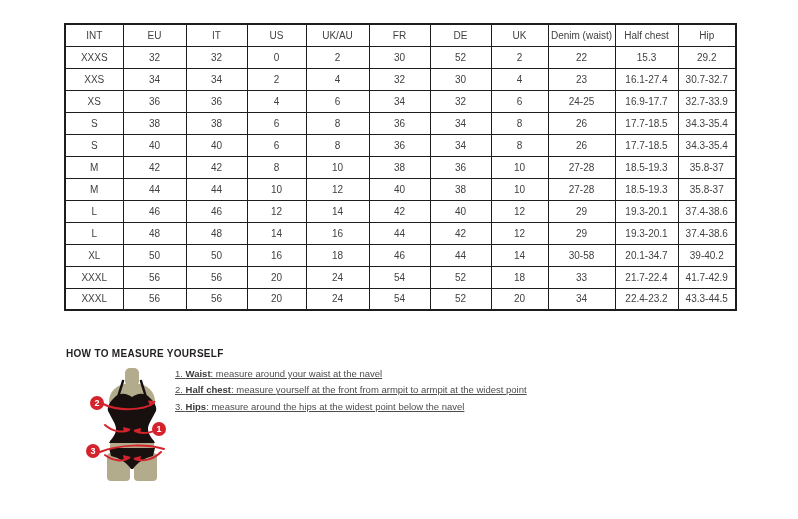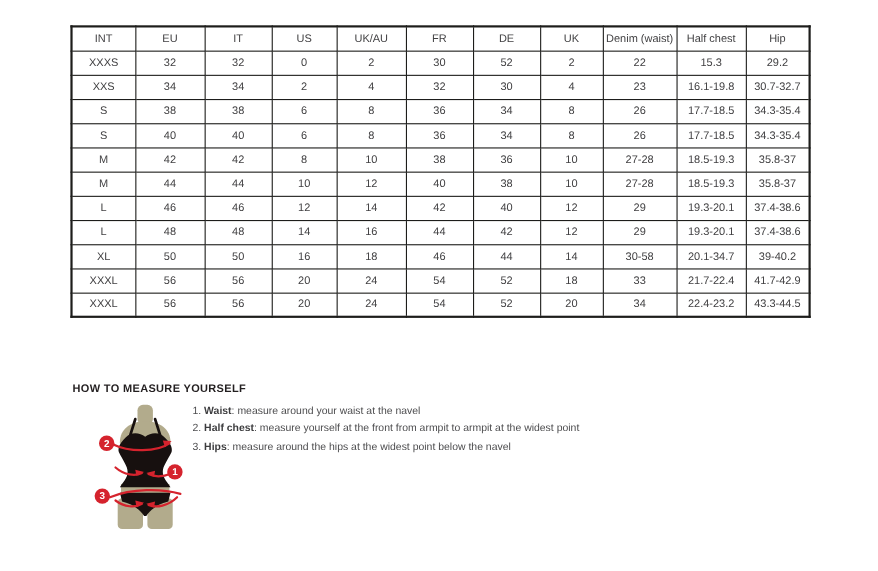--- a/index.html
+++ b/index.html
@@ -77,20 +77,21 @@
   .badge-chest { left: 5px;  top: 30px; }
   .badge-waist { left: 67px; top: 56px; }
   .badge-hips  { left: 1px;  top: 78px; }
 
   ol.steps {
     position: absolute;
     left: 175px; top: 369px;
     list-style: none;
     font-size: 9.5px;
     color: var(--text-gray, #4d4d4f);
+    text-decoration: underline;
   }
   ol.steps li { margin-bottom: 6.5px; line-height: 1.05; }
   .step-num { color: var(--text-gray, #4d4d4f); }
   .step-term { font-weight: 700; color: #3c3c3e; }
   .step-text { color: var(--text-gray, #4d4d4f); }
 </style>
 </head>
 <body>
 
 <div class="page">
@@ -141,22 +142,35 @@
         <tr>
           <td>XXS</td>
           <td>34</td>
           <td>34</td>
           <td>2</td>
           <td>4</td>
           <td>32</td>
           <td>30</td>
           <td>4</td>
           <td>23</td>
-          <td>16.1-19.8</td>
+          <td>16.1-27.4</td>
           <td>30.7-32.7</td>
+        </tr>
+        <tr>
+          <td>XS</td>
+          <td>36</td>
+          <td>36</td>
+          <td>4</td>
+          <td>6</td>
+          <td>34</td>
+          <td>32</td>
+          <td>6</td>
+          <td>24-25</td>
+          <td>16.9-17.7</td>
+          <td>32.7-33.9</td>
         </tr>
         <tr>
           <td>S</td>
           <td>38</td>
           <td>38</td>
           <td>6</td>
           <td>8</td>
           <td>36</td>
           <td>34</td>
           <td>8</td>

